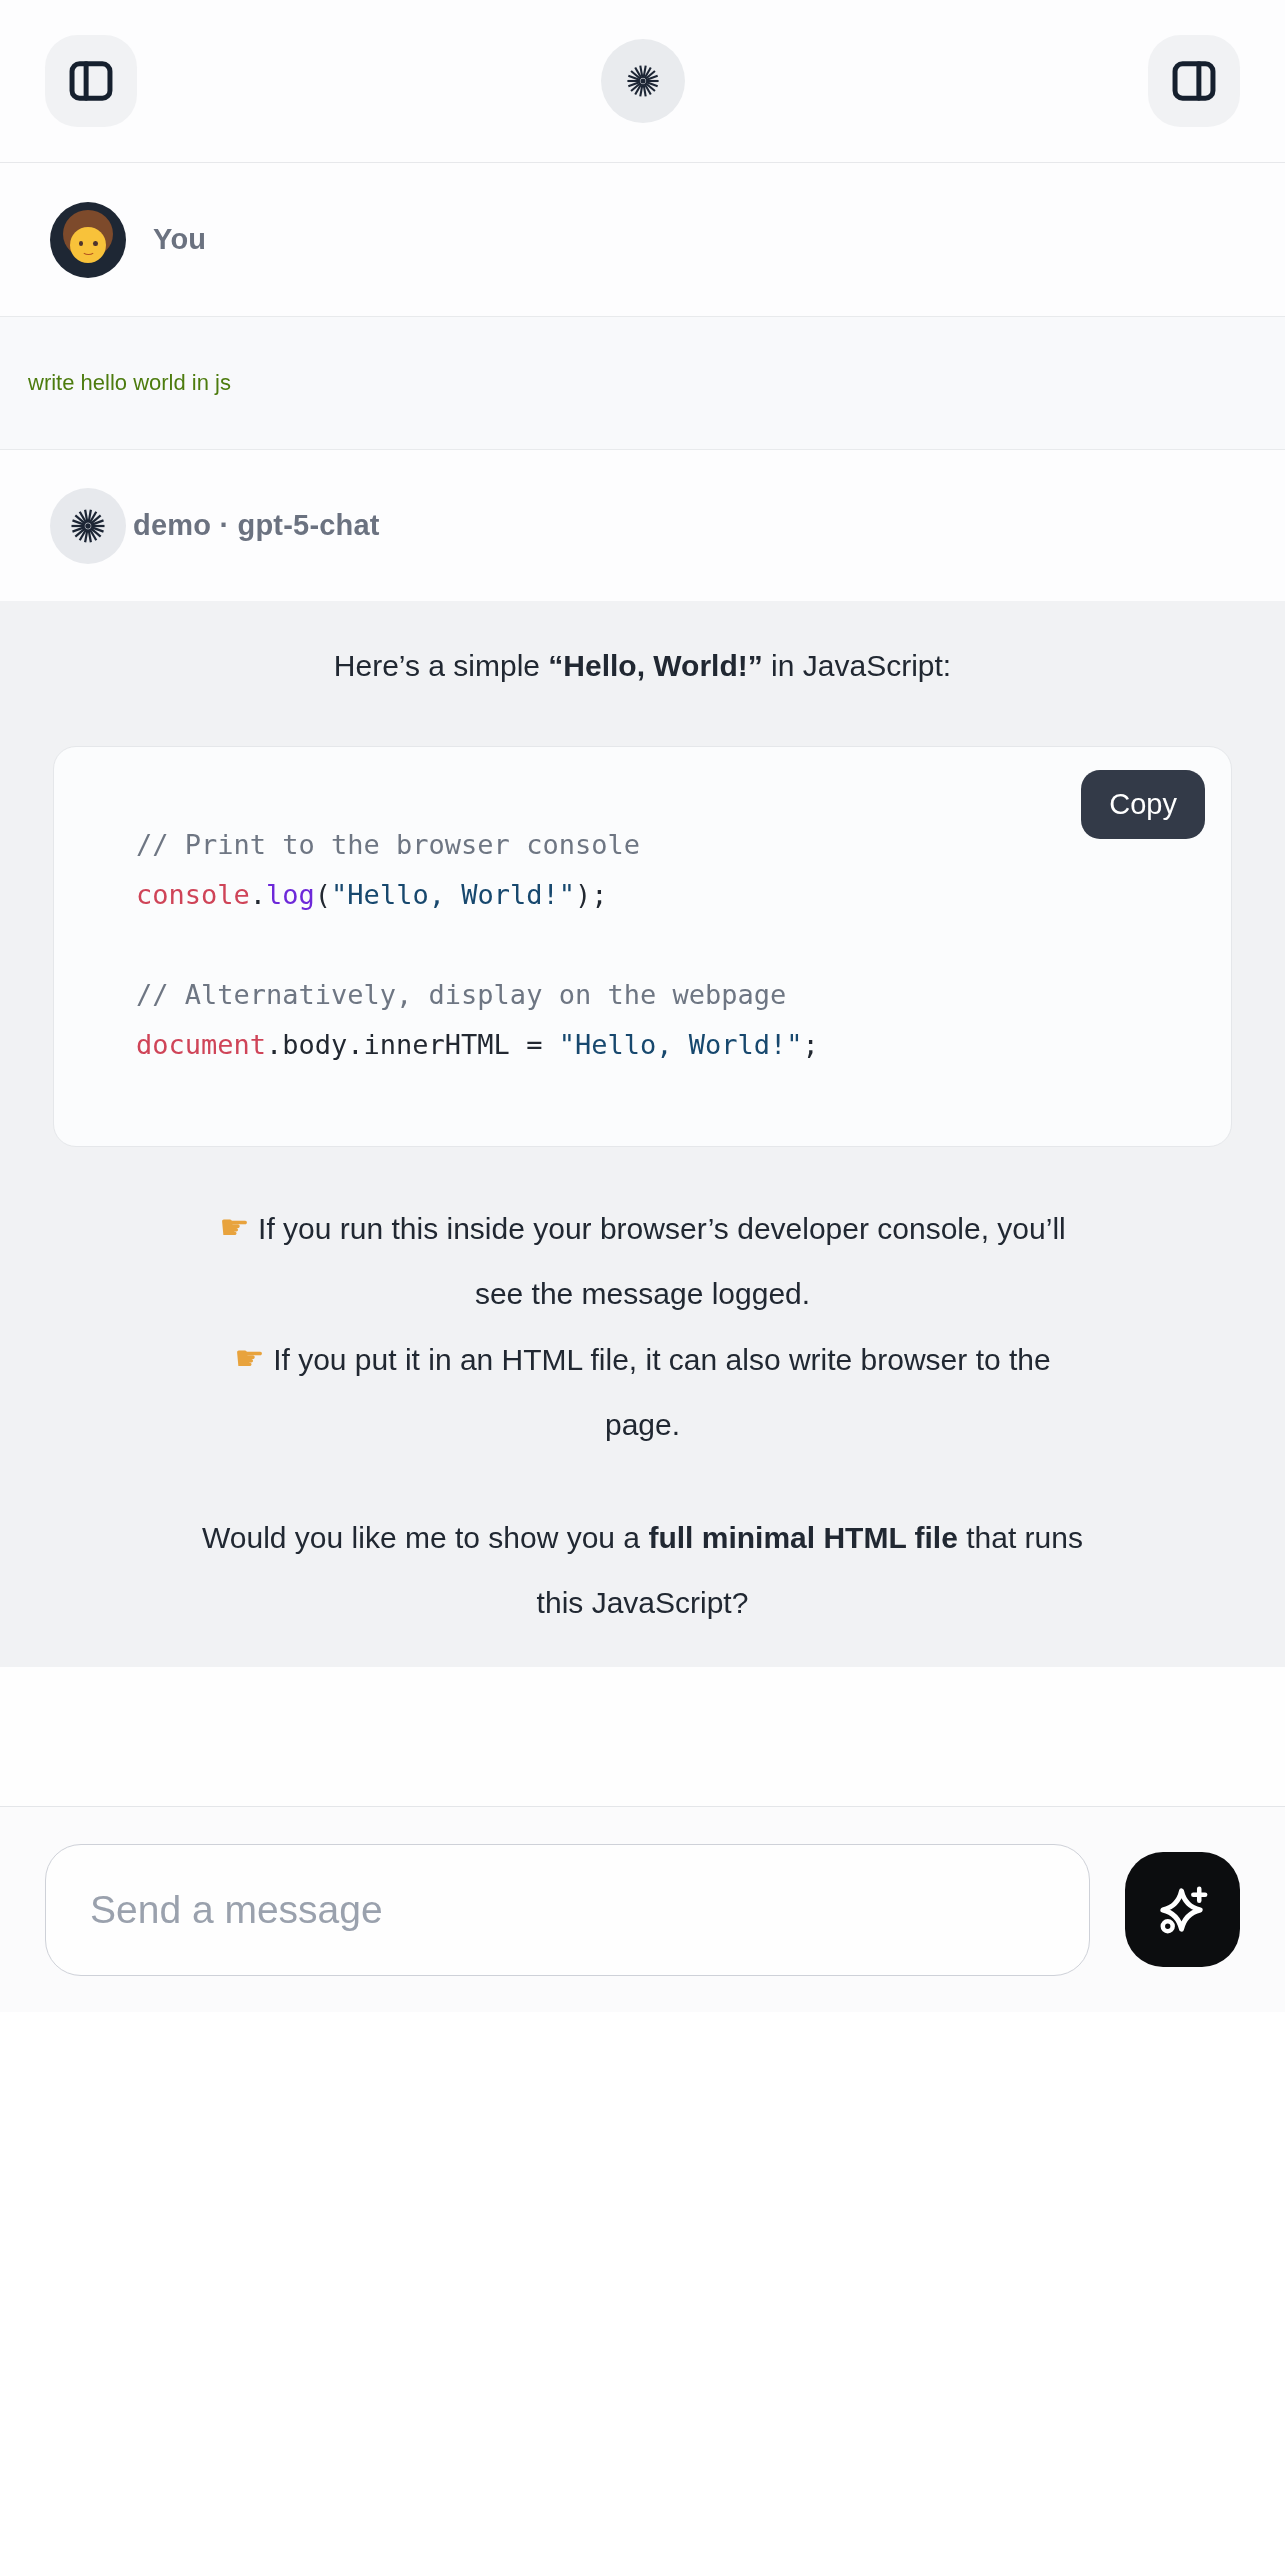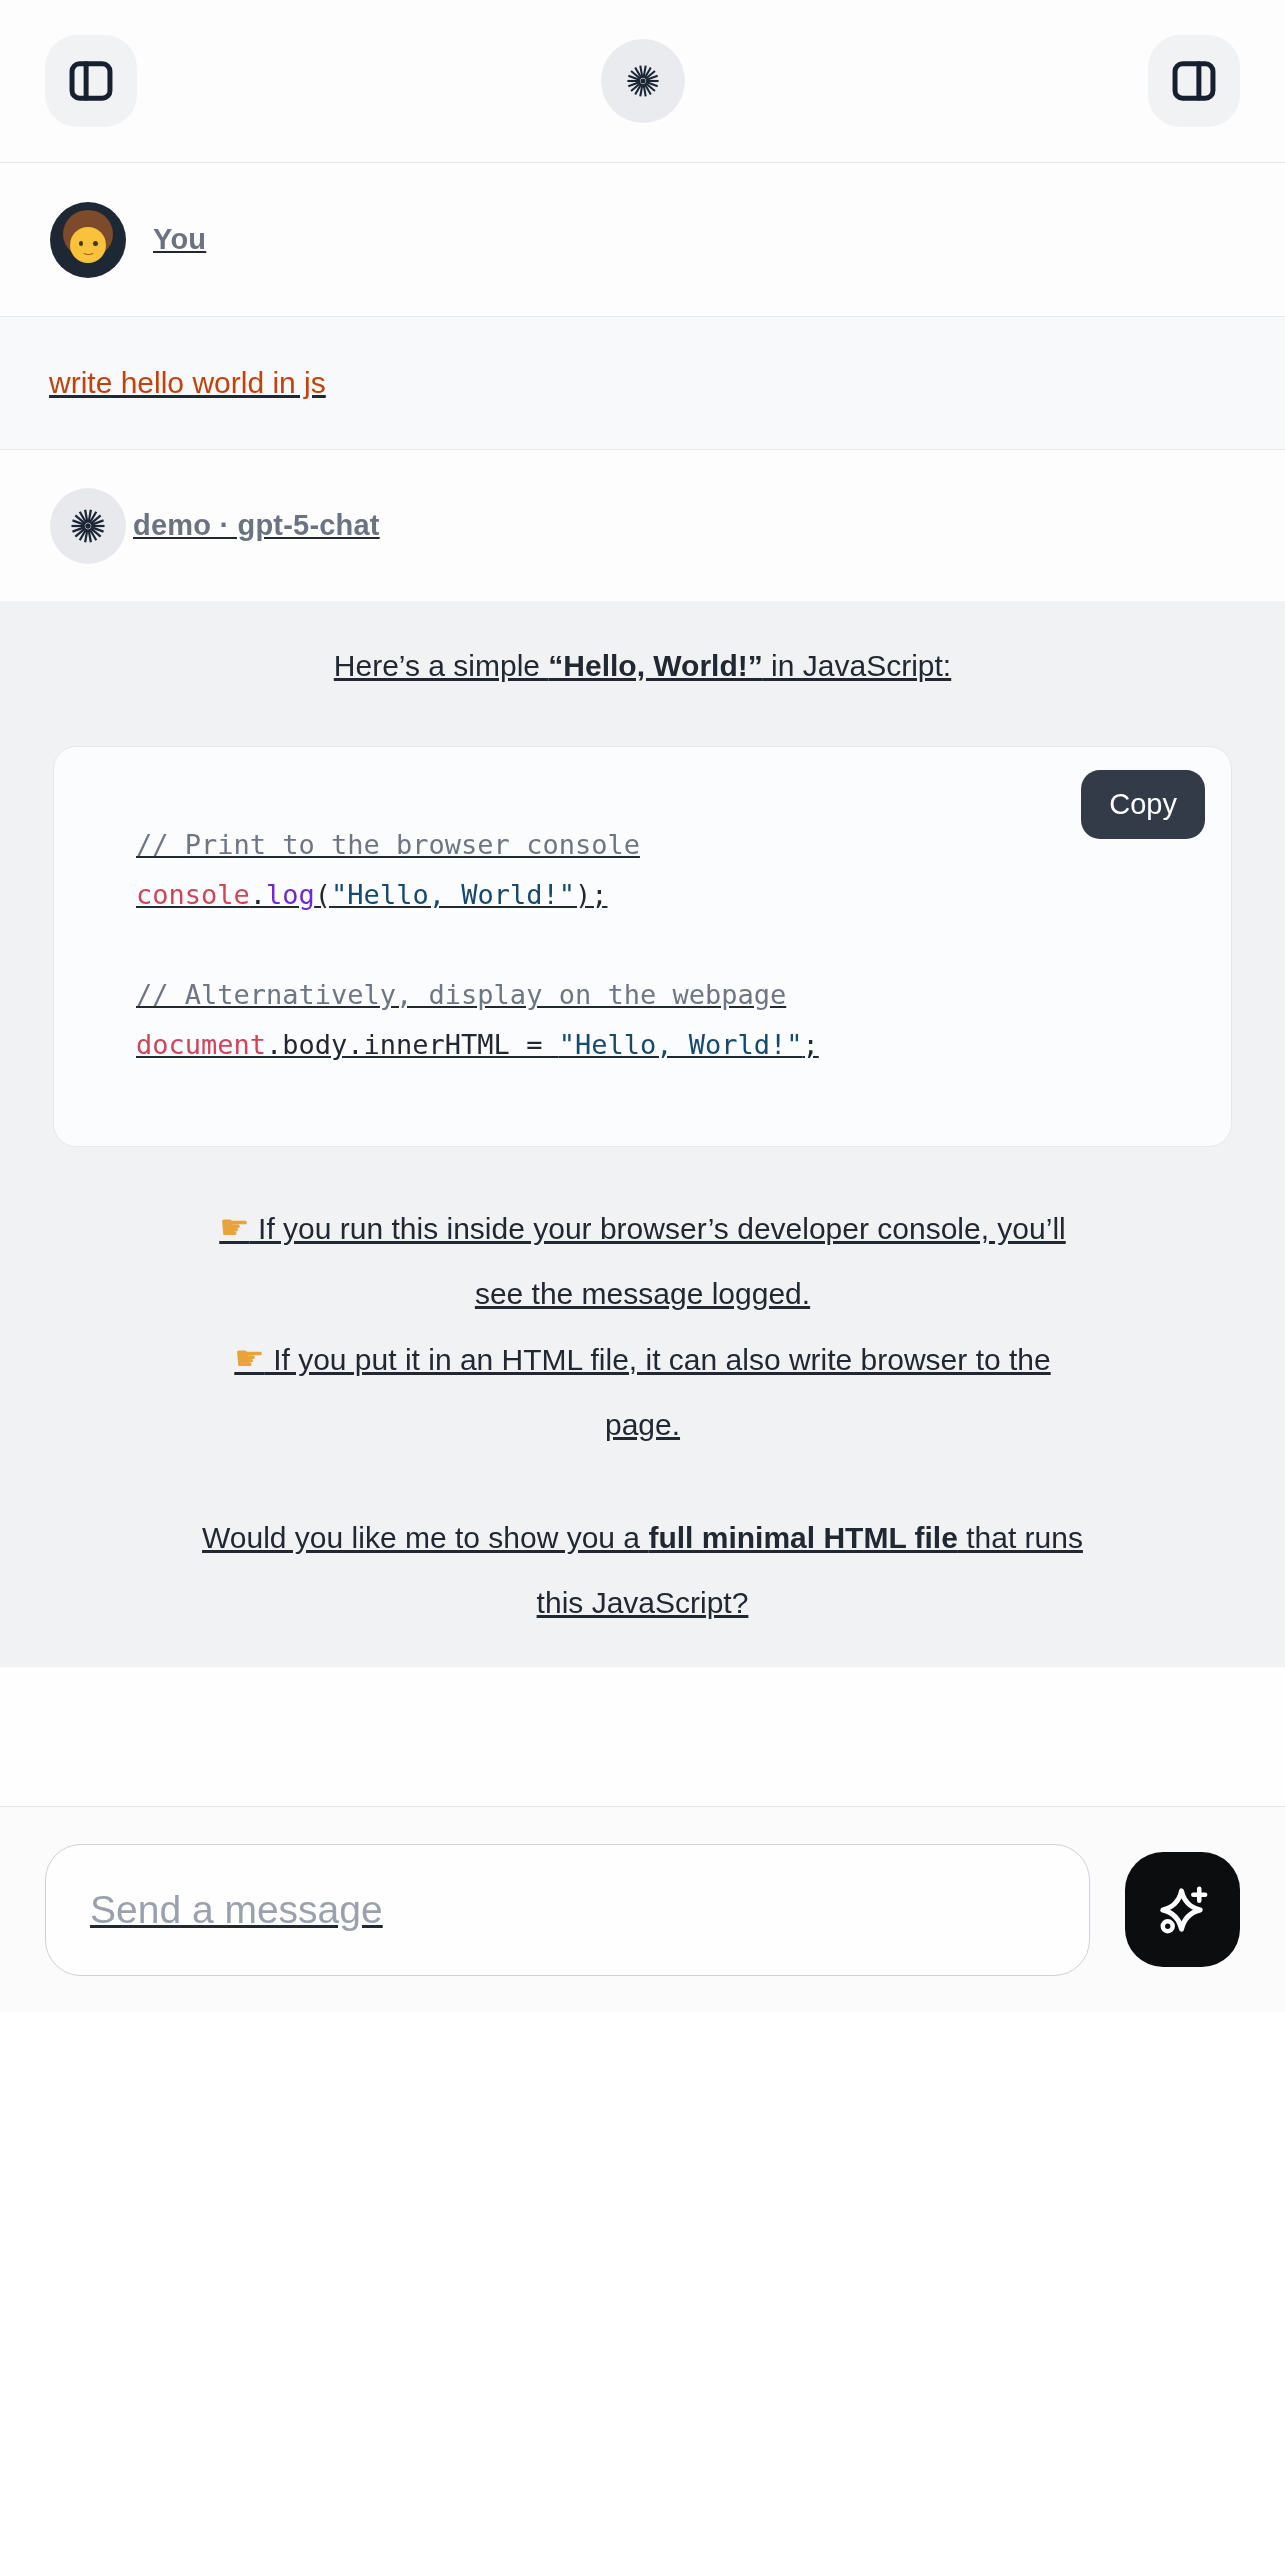--- a/index.html
+++ b/index.html
@@ -4,21 +4,20 @@
 <style>
   * { margin:0; padding:0; box-sizing:border-box; }
   html,body { background:#ffffff; }
   .screen {
     width:1285px; height:2012px;
     display:flex; flex-direction:column;
     background:#fdfdfe;
     font-family:"Liberation Sans", sans-serif;
     color:#212832;
     overflow:hidden;
-    text-decoration:underline;
   }
   
   .topbar {
     height:163px; flex:0 0 163px;
     display:flex; align-items:center; justify-content:space-between;
     padding:0 45px;
     border-bottom:1.9px solid #e7e8eb;
     background:#fdfdfe;
   }
   .icon-btn {
@@ -52,22 +51,22 @@
   .mouth { position:absolute; left:11.5px; top:20px; width:13.4px; height:8.6px;
            border:1.9px solid #b5541f; border-color:transparent transparent #b5541f transparent;
            border-radius:50%; }
   .role-label { font-size:29px; font-weight:600; color:#6b7280; letter-spacing:0.2px; }
   
   .user-band {
     flex:0 0 134px; height:134px;
     background:#f8f9fb;
     border-top:1.9px solid #e8eaec; border-bottom:1.9px solid #e8eaec;
     display:flex; align-items:center;
-    padding:0 49px;
-    font-size:30px; color:#c2410c;
+    padding:0 28px;
+    font-size:22px; color:#4d7c0f;
   }
   
   .assistant-section {
     background:#f1f2f4;
     padding:32px 53px;
   }
   .prose { font-size:30px; line-height:65px; color:#212832;text-align:center; }
   .prose .b { font-weight:700; }
   .prose + .code-block, .code-block + .prose, .prose + .prose { margin-top:48px; }
   .point-emoji { color:#e8a33d; font-family:"DejaVu Sans", sans-serif; font-size:34px; }

